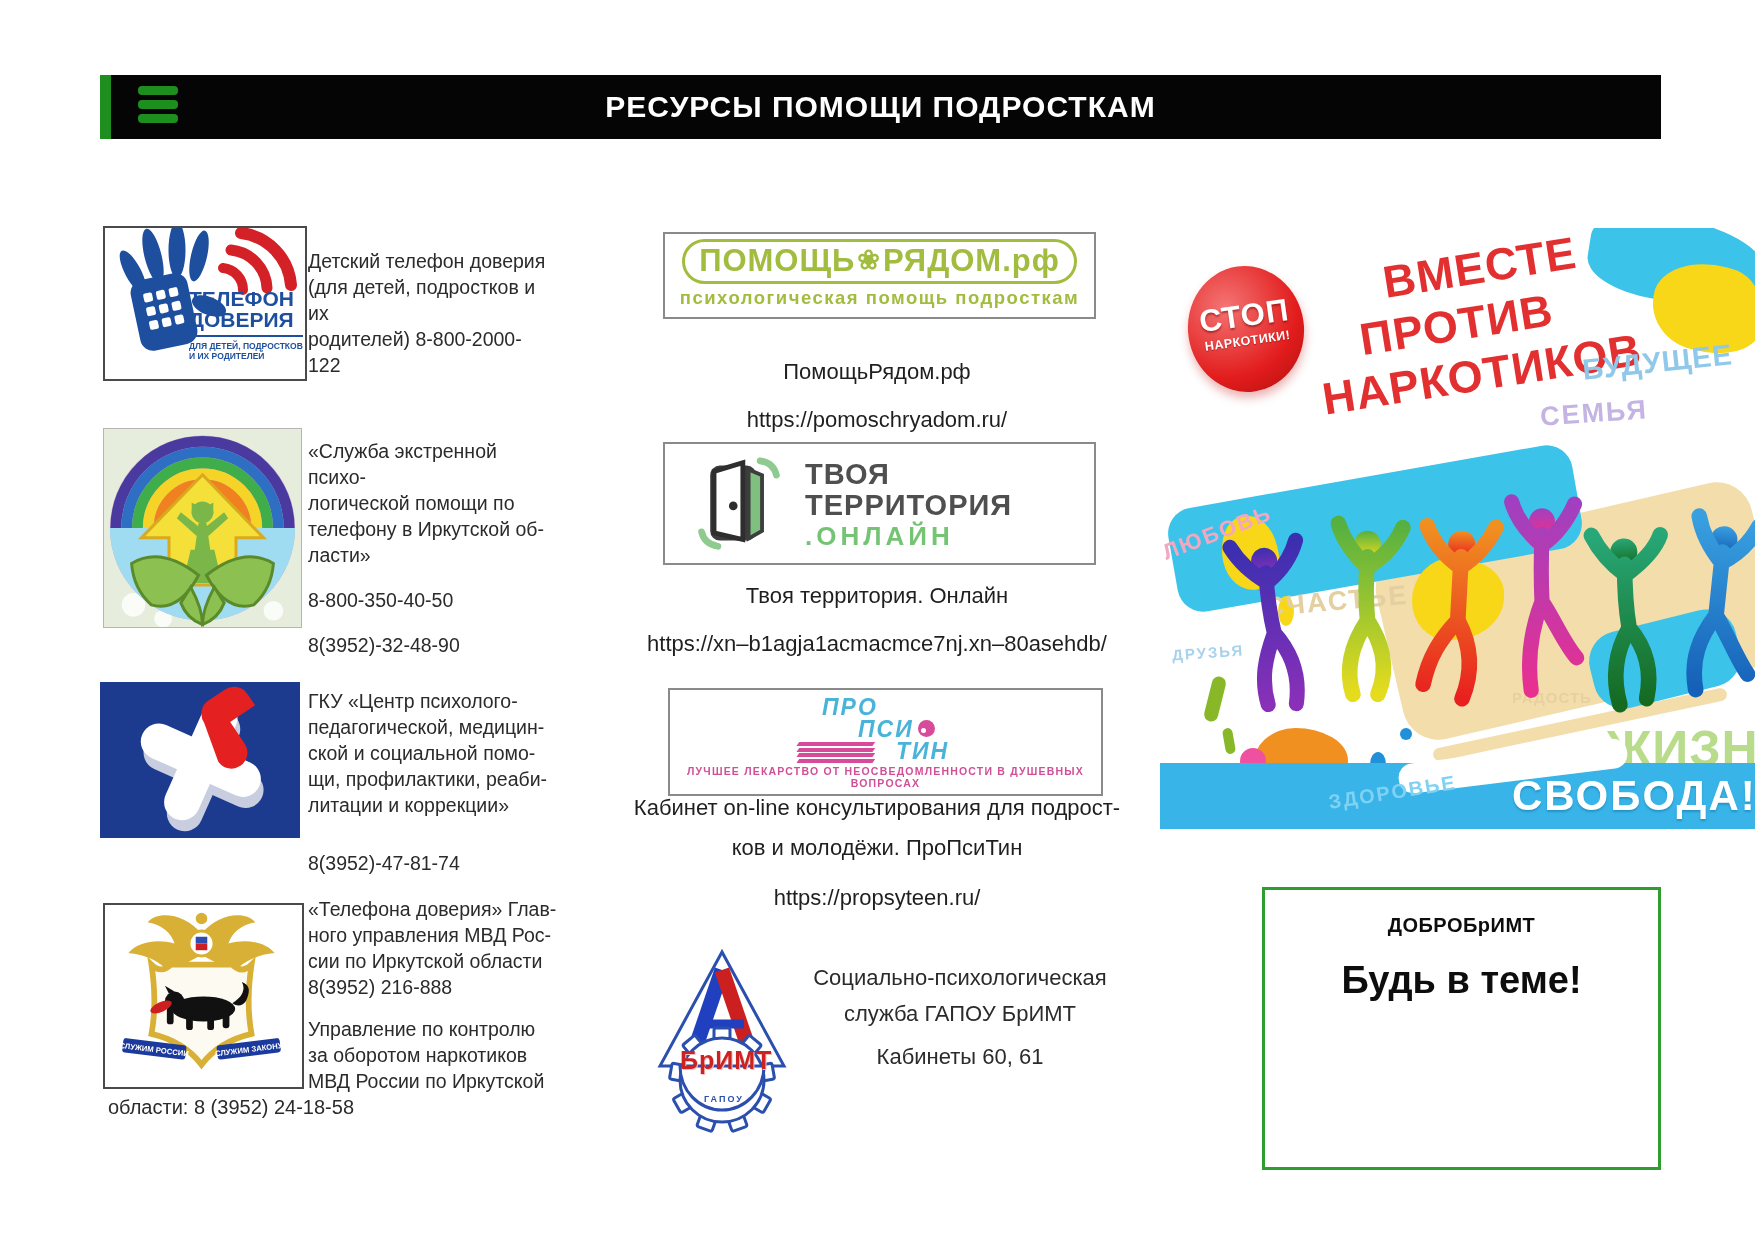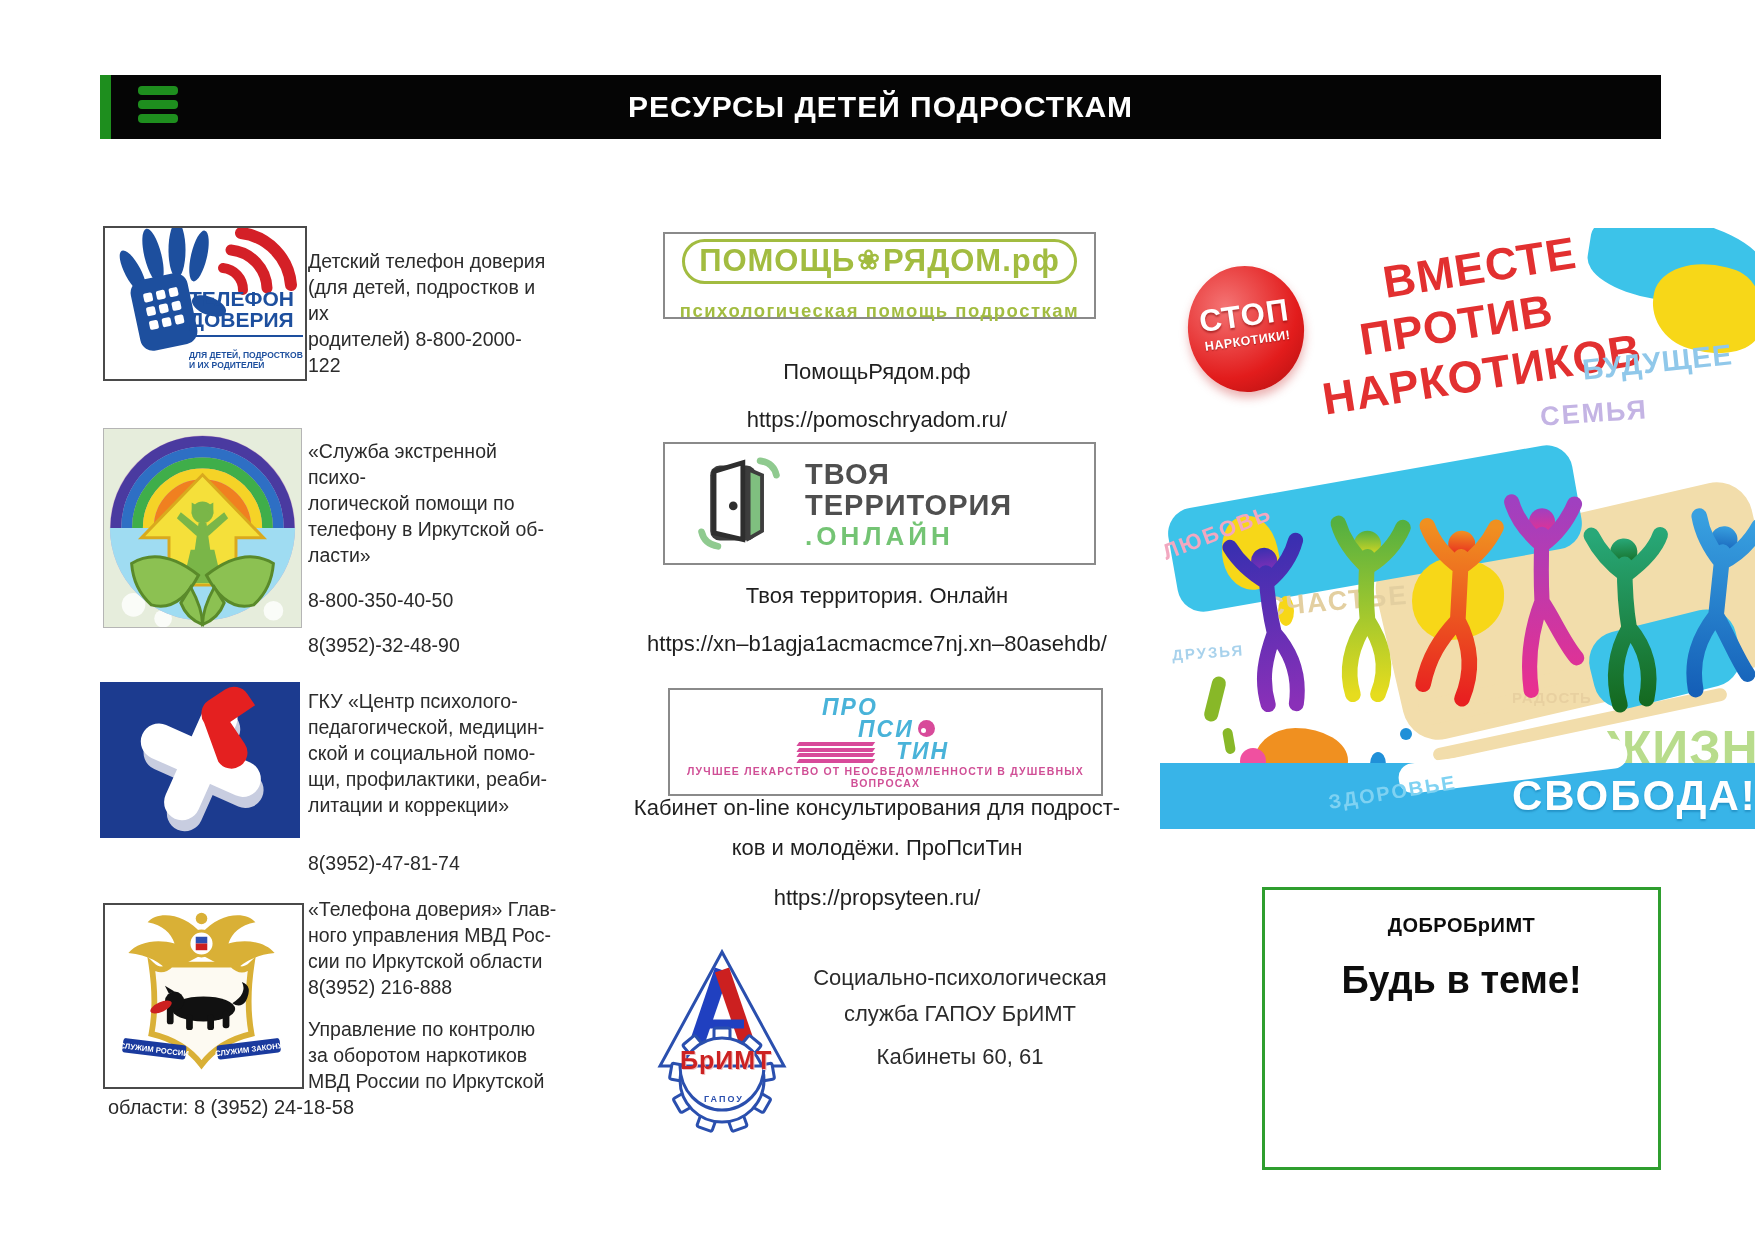--- a/index.html
+++ b/index.html
@@ -20,42 +20,42 @@
     text-align:center; color:#ffffff; font-size:30px; font-weight:800; letter-spacing:1px;
   }
 
   
   .logo-box { background:#fff; }
   .lefttext { font-size:19.5px; line-height:26px; color:#2b2b2b; }
   .phone { font-size:19.5px; color:#2b2b2b; }
 
   .td-box { left:103px; top:226px; width:200px; height:151px; border:2px solid #4a4a4a; overflow:hidden; }
   .td-title { position:absolute; left:84px; top:60px; color:#1d4f9e; font-weight:800; font-size:21px; line-height:21px; white-space:pre-line; letter-spacing:0px; }
-  .td-sub { position:absolute; left:84px; top:107px; color:#1d4f9e; font-weight:700; font-size:8.5px; line-height:10px; border-top:2px solid #1d4f9e; padding-top:13px; white-space:pre-line; }
+  .td-sub { position:absolute; left:84px; top:107px; color:#1d4f9e; font-weight:700; font-size:8.5px; line-height:10px; border-top:2px solid #1d4f9e; padding-top:4px; white-space:pre-line; }
 
   .rb-box { left:103px; top:428px; width:197px; height:198px; border:1px solid #b5b5b5; overflow:hidden; background:#e9efdb; }
   .cross-box { left:100px; top:682px; width:200px; height:156px; overflow:hidden; }
   .mvd-box { left:103px; top:903px; width:197px; height:182px; border:2px solid #4a4a4a; overflow:hidden; }
 
   .t1 { left:308px; top:248px; width:240px; }
   .t2 { left:308px; top:438px; width:240px; }
   .t2 .phone { margin-top:19px; }
   .t3 { left:308px; top:688px; width:245px; }
   .t3 .phone { margin-top:32px; }
   .t4 { left:308px; top:896px; width:255px; }
   .t4 .p2 { margin-top:16px; }
   .t4line { left:108px; top:1096px; font-size:20px; color:#2b2b2b; }
 
   
   .banner { background:#fff; border:2px solid #8a8a8a; }
   .b-pr { left:663px; top:232px; width:429px; height:83px; text-align:center; }
   .pr-pill { display:inline-block; margin-top:5px; border:3px solid #a2bc40; border-radius:26px; padding:1px 14px 2px 14px;
              color:#a2bc40; font-weight:800; font-size:31px; letter-spacing:1px; }
   .pr-clover { font-size:27px; vertical-align:2px; padding:0 2px; }
-  .pr-sub { color:#a2bc40; font-weight:700; font-size:18.5px; letter-spacing:1.5px; margin-top:16px; }
+  .pr-sub { color:#a2bc40; font-weight:700; font-size:18.5px; letter-spacing:1.5px; margin-top:3px; }
 
   .mid-caption { left:577px; width:600px; text-align:center; font-size:22px; color:#1f1f1f; line-height:40px; }
 
   .b-tt { left:663px; top:442px; width:429px; height:119px; }
   .tt-text { position:absolute; left:140px; top:15px; }
   .tt-l1, .tt-l2 { color:#4f4f4f; font-weight:800; font-size:29px; line-height:31px; letter-spacing:1px; }
   .tt-l3 { color:#74c474; font-weight:800; font-size:26px; letter-spacing:4px; line-height:30px; }
 
   .b-pp { left:668px; top:688px; width:431px; height:104px; }
   .pp-line { position:absolute; color:#49b3d9; font-weight:800; font-style:italic; font-size:23px; letter-spacing:2px; }
@@ -140,21 +140,21 @@
 
 <div id="page">
 
   <div class="abs header">
     <div class="header-stripe"></div>
     <div class="hamburger">
         <i></i>
         <i></i>
         <i></i>
       </div>
-    <div class="header-title">РЕСУРСЫ ДЕТЕЙ ПОДРОСТКАМ</div>
+    <div class="header-title">РЕСУРСЫ ПОМОЩИ ПОДРОСТКАМ</div>
   </div>
 
   <div class="abs logo-box td-box">
     <svg width="196" height="147" viewBox="0 0 196 147">
       <ellipse cx="28" cy="44" rx="8" ry="24" transform="rotate(-28 28 44)" fill="#1d4f9e"></ellipse>
       <ellipse cx="48" cy="28" rx="8.5" ry="28" transform="rotate(-14 48 28)" fill="#1d4f9e"></ellipse>
       <ellipse cx="72" cy="22" rx="8.5" ry="28" transform="rotate(0 72 22)" fill="#1d4f9e"></ellipse>
       <ellipse cx="94" cy="28" rx="8" ry="26" transform="rotate(13 94 28)" fill="#1d4f9e"></ellipse>
       <ellipse cx="104" cy="78" rx="18" ry="9" transform="rotate(22 104 78)" fill="#1d4f9e"></ellipse>
       <rect x="30" y="48" width="58" height="72" rx="13" transform="rotate(-12 59 84)" fill="#1d4f9e"></rect>

